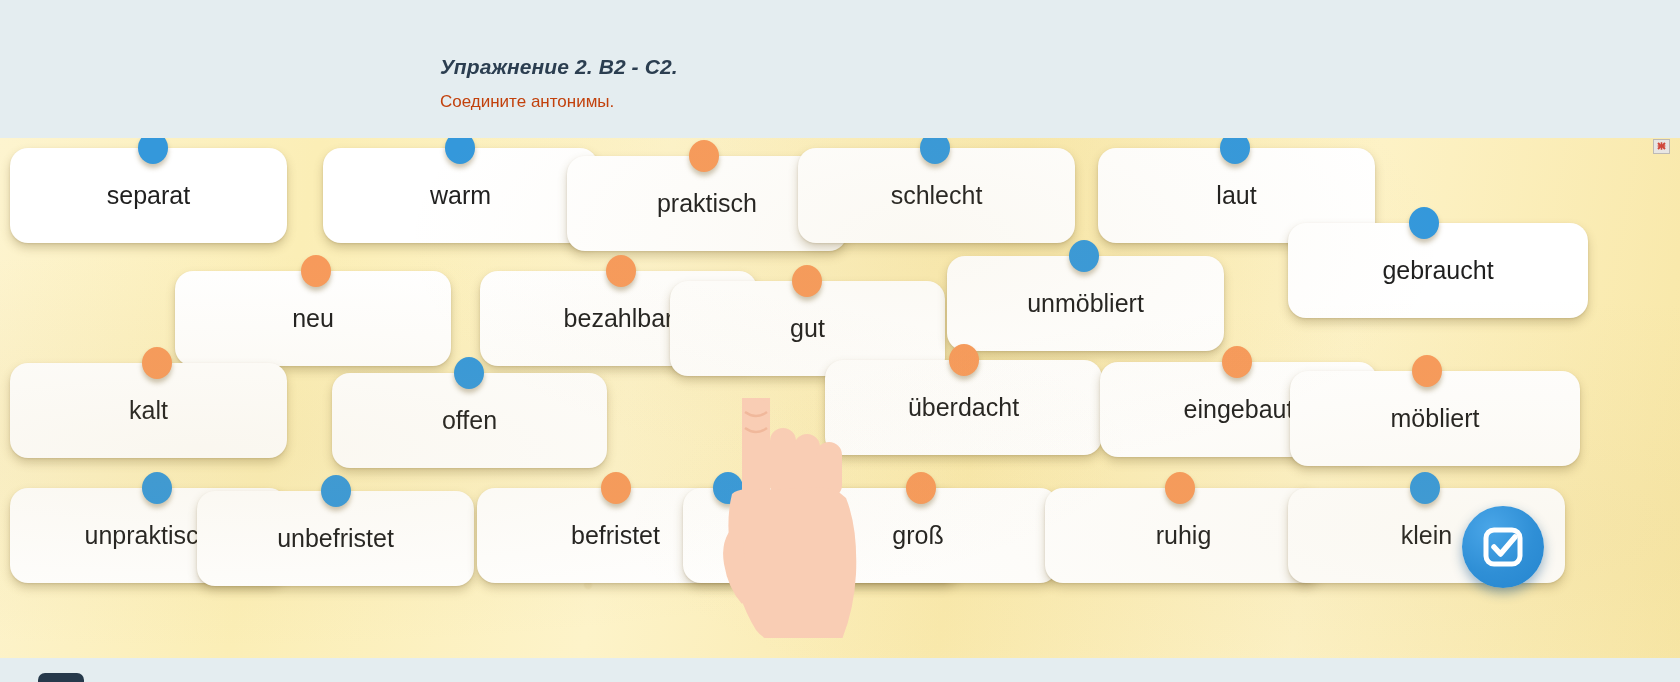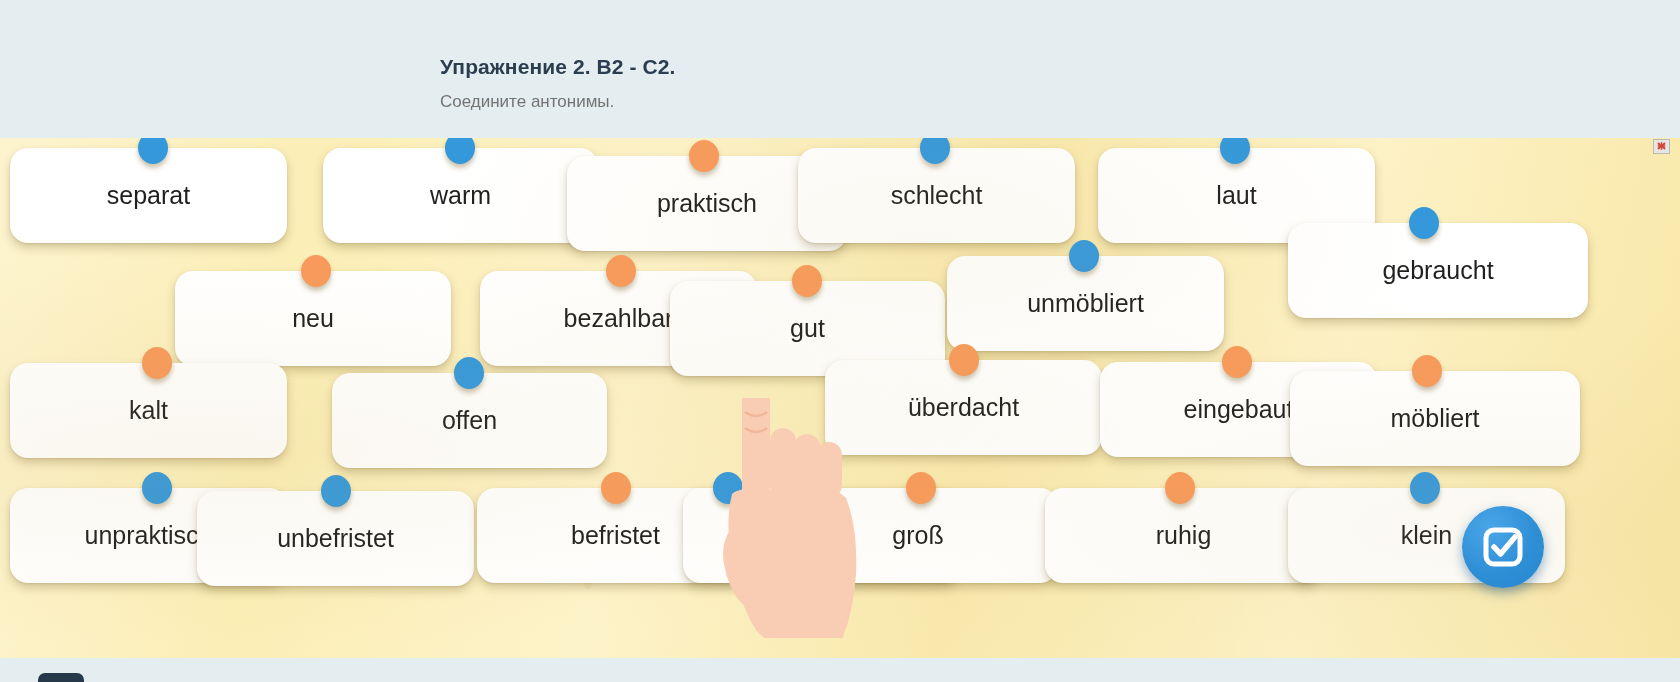--- a/index.html
+++ b/index.html
@@ -35,26 +35,27 @@
     left: 440px;
     top: 54px;
     width: 900px;
   }
   .ex-title {
     font-size: 21px;
     font-weight: bold;
     color: #2b3e50;
     letter-spacing: .1px;
     line-height: 26px;
+    font-style: italic;
   }
   .ex-subtitle {
     margin-top: 11px;
     font-size: 17px;
     font-weight: 400;
-    color: #737373;
+    color: #c2410c;
     line-height: 22px;
   }
 
   
   .playfield {
     position: absolute;
     left: 0;
     top: 138px;
     width: 1680px;
     height: 520px;

